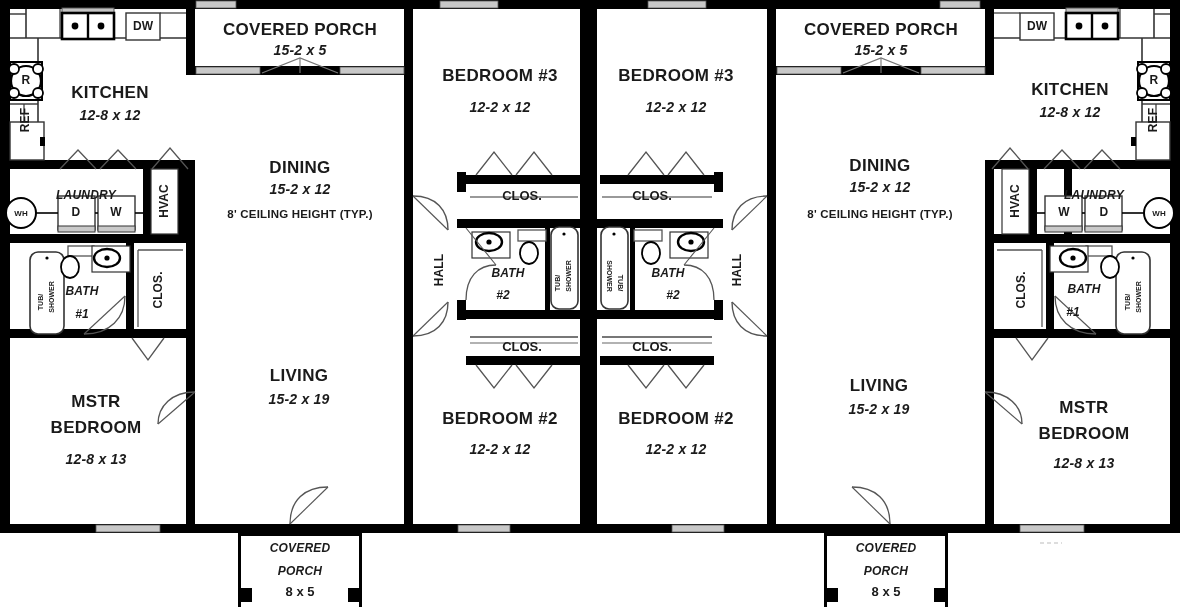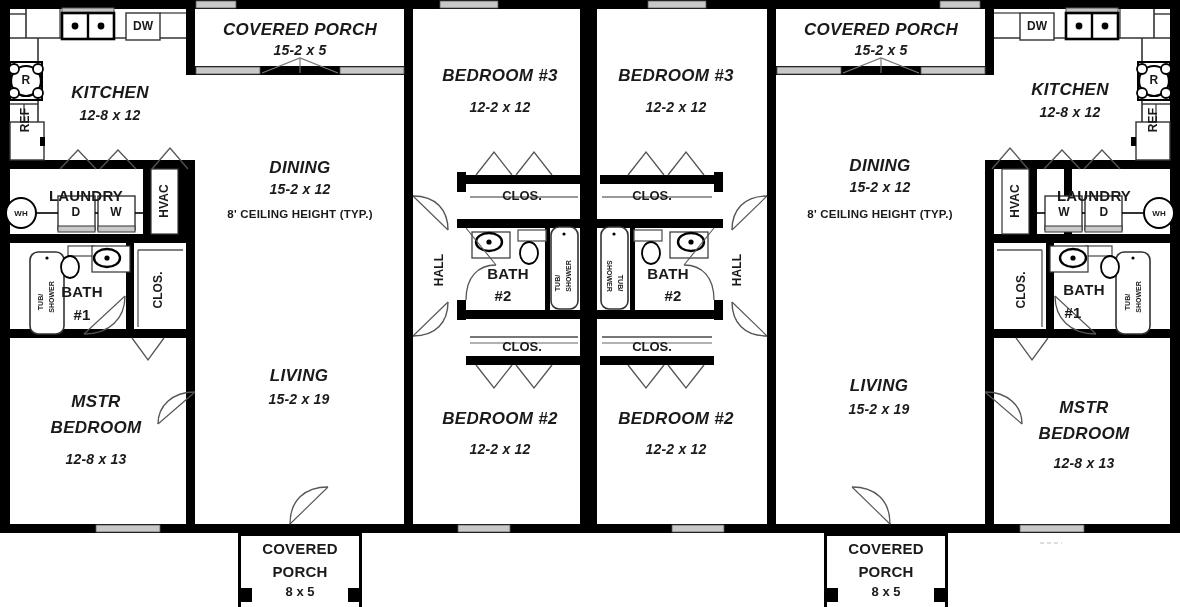--- a/index.html
+++ b/index.html
@@ -2,23 +2,23 @@
 <html><head>
 <meta charset="utf-8">
 <style>
   html,body{margin:0;padding:0;background:#ffffff;}
   body{font-family:"Liberation Sans",sans-serif;}
   #plan{position:relative;width:1180px;height:607px;background:#fff;overflow:hidden;}
   svg{position:absolute;left:0;top:0;}
   .lbl{position:absolute;text-align:center;color:#1a1a1a;line-height:1.12;
        font-family:"Liberation Sans",sans-serif;font-weight:bold;white-space:nowrap;
        -webkit-font-smoothing:none;}
-  .rm-name{font-size:17px;letter-spacing:.3px;font-style:italic;}
+  .rm-name{font-size:17px;letter-spacing:.3px;}
   .rm-dim{font-size:14px;letter-spacing:.2px;font-style:italic;}
-  .rm-name-sm{font-size:15px;letter-spacing:.2px;}
+  .rm-name-sm{font-size:12px;letter-spacing:.2px;font-style:italic;}
   .rm-dim-sm{font-size:13px;}
   .tiny{font-size:12px;letter-spacing:.1px;}
   .micro{font-size:8px;letter-spacing:.1px;}
   .micro2{font-size:7px;letter-spacing:0px;}
   .note{font-size:11.5px;letter-spacing:.2px;}
   .ctr{transform:translate(-50%,-50%);}
   .ctrR90{transform:translate(-50%,-50%) rotate(-90deg);}
   .ctrR90cw{transform:translate(-50%,-50%) rotate(90deg);}
 </style>
 </head>

